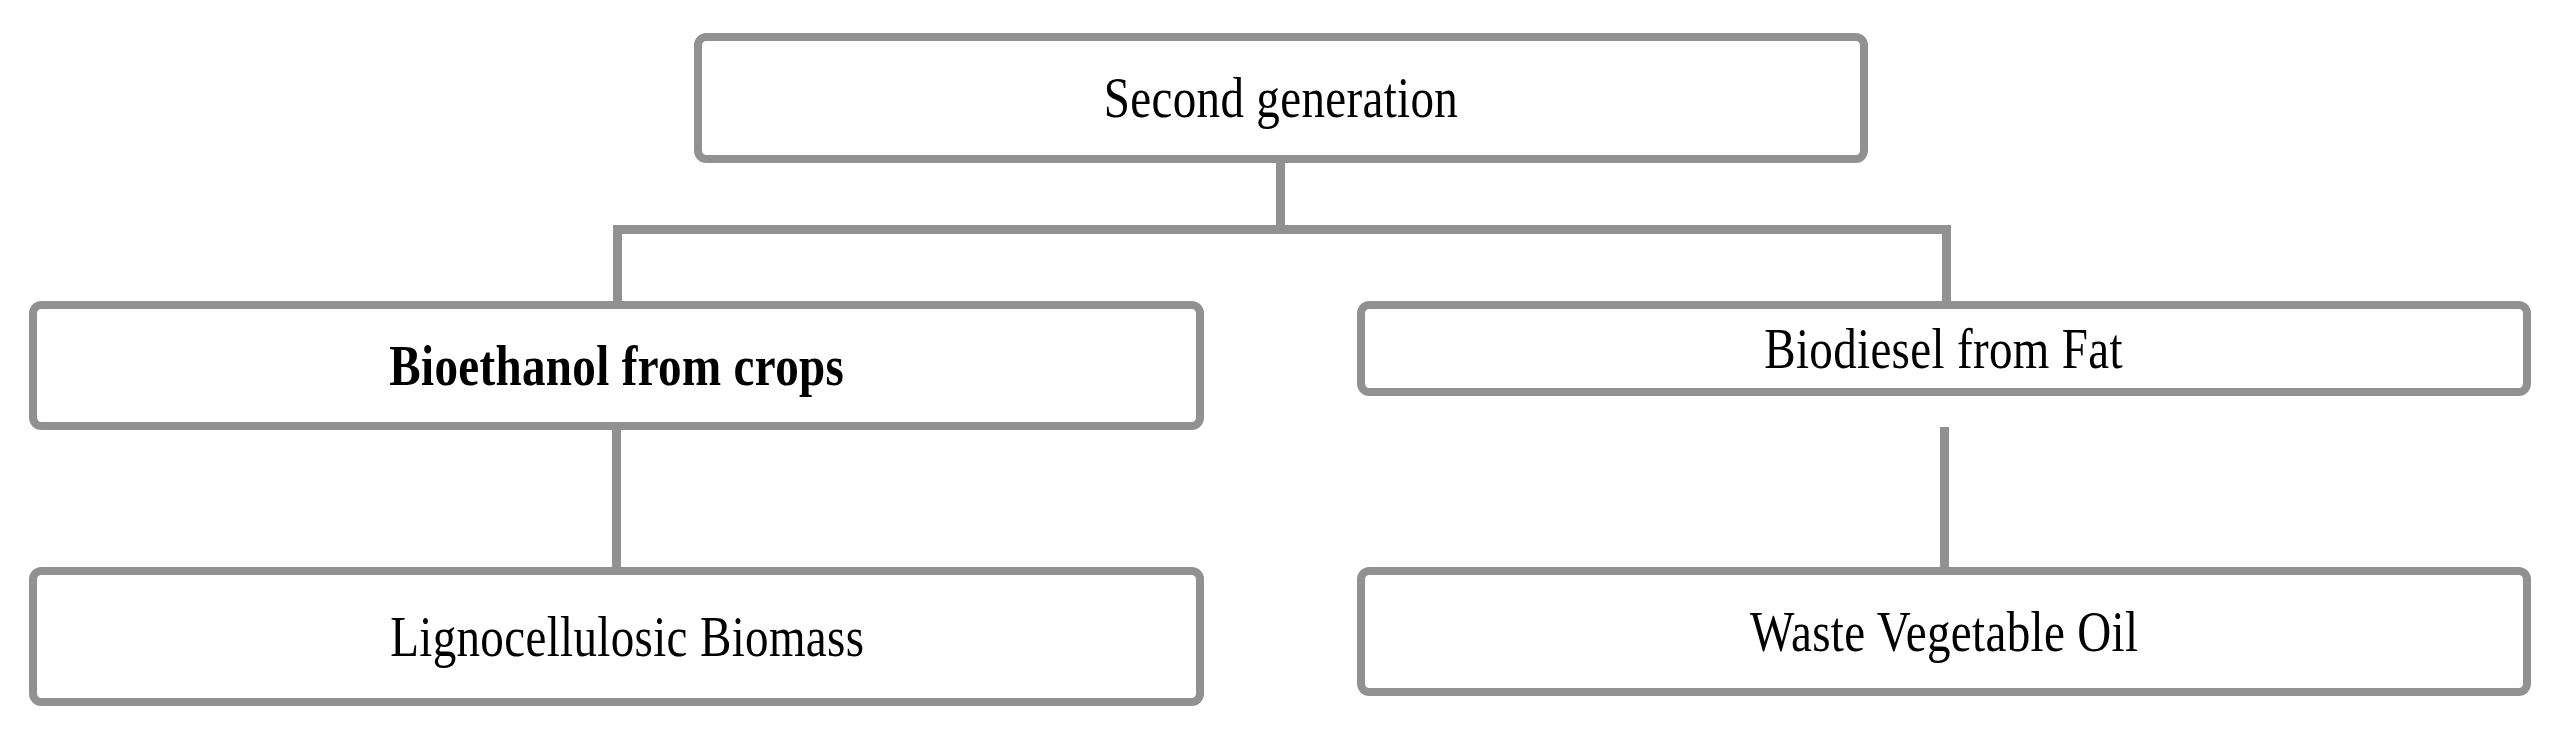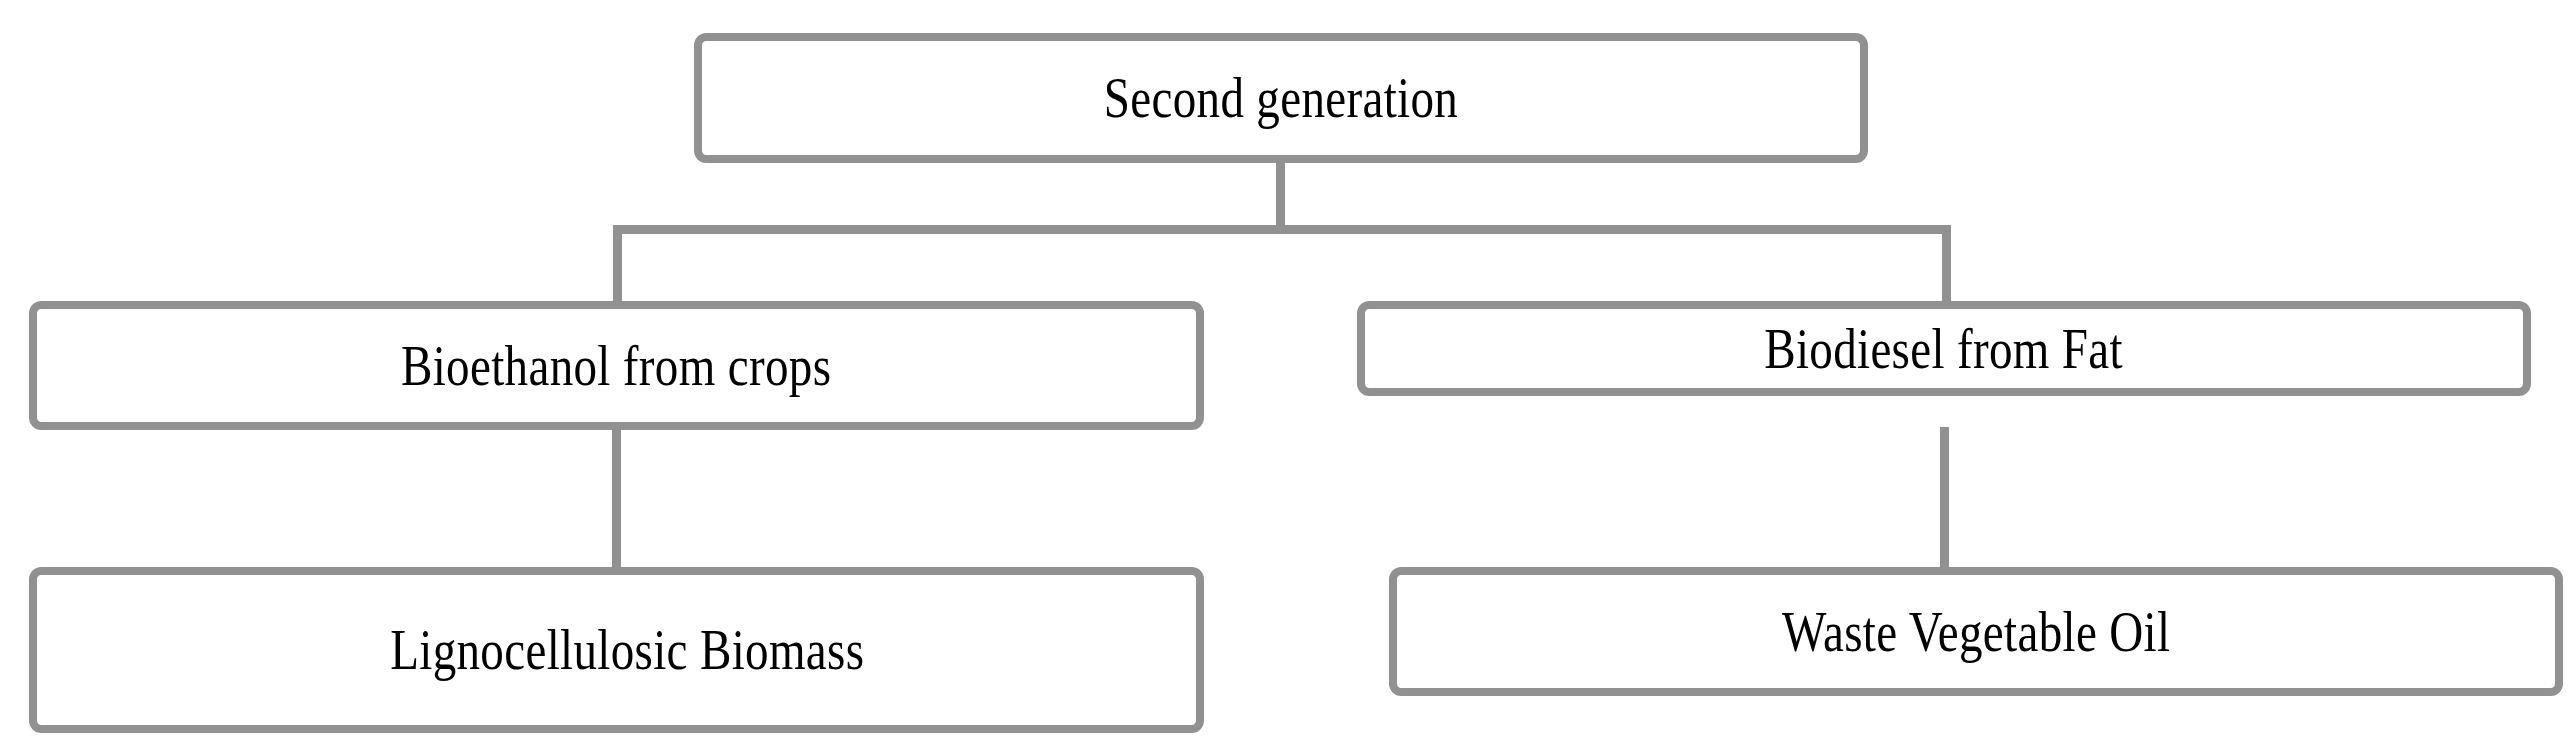--- a/index.html
+++ b/index.html
@@ -39,24 +39,24 @@
     letter-spacing: 0.4px;
   }
   .connector {
     position: absolute;
     background: #919191;
     z-index: 1;
   }
 
   
   #node-root      { left: 694px;  top: 33px;  width: 1174px; height: 130px; }
-  #node-bioethanol{ left: 29px;   top: 301px; width: 1175px; height: 129px; }
+  #node-bioethanol{ left: 29px;   top: 301px; width: 1175px; height: 129px; font-weight: bold; }
   #node-biodiesel { left: 1357px; top: 301px; width: 1174px; height: 95px; }
-  #node-lignocell { left: 29px;   top: 567px; width: 1175px; height: 166px; padding-left: 21px; }
-  #node-wvo       { left: 1357px; top: 567px; width: 1174px; height: 129px; margin-left: 32px; }
+  #node-lignocell { left: 29px;   top: 567px; width: 1175px; height: 139px; padding-left: 21px; }
+  #node-wvo       { left: 1357px; top: 567px; width: 1174px; height: 129px; }
 
   
   #conn-root-stem   { left: 1276px; top: 160px; width: 8.7px;   height: 74px; }
   #conn-hbar        { left: 613px;  top: 225px; width: 1337px; height: 8.7px; }
   #conn-drop-left   { left: 613px;  top: 225px; width: 8.7px;   height: 80px; }
   #conn-drop-right  { left: 1942px; top: 225px; width: 8.7px;   height: 80px; }
   #conn-left-lower  { left: 612px;  top: 427px; width: 8.7px;   height: 144px; }
   #conn-right-lower { left: 1940px; top: 427px; width: 8.7px;   height: 144px; }
 </style>
 </head>

